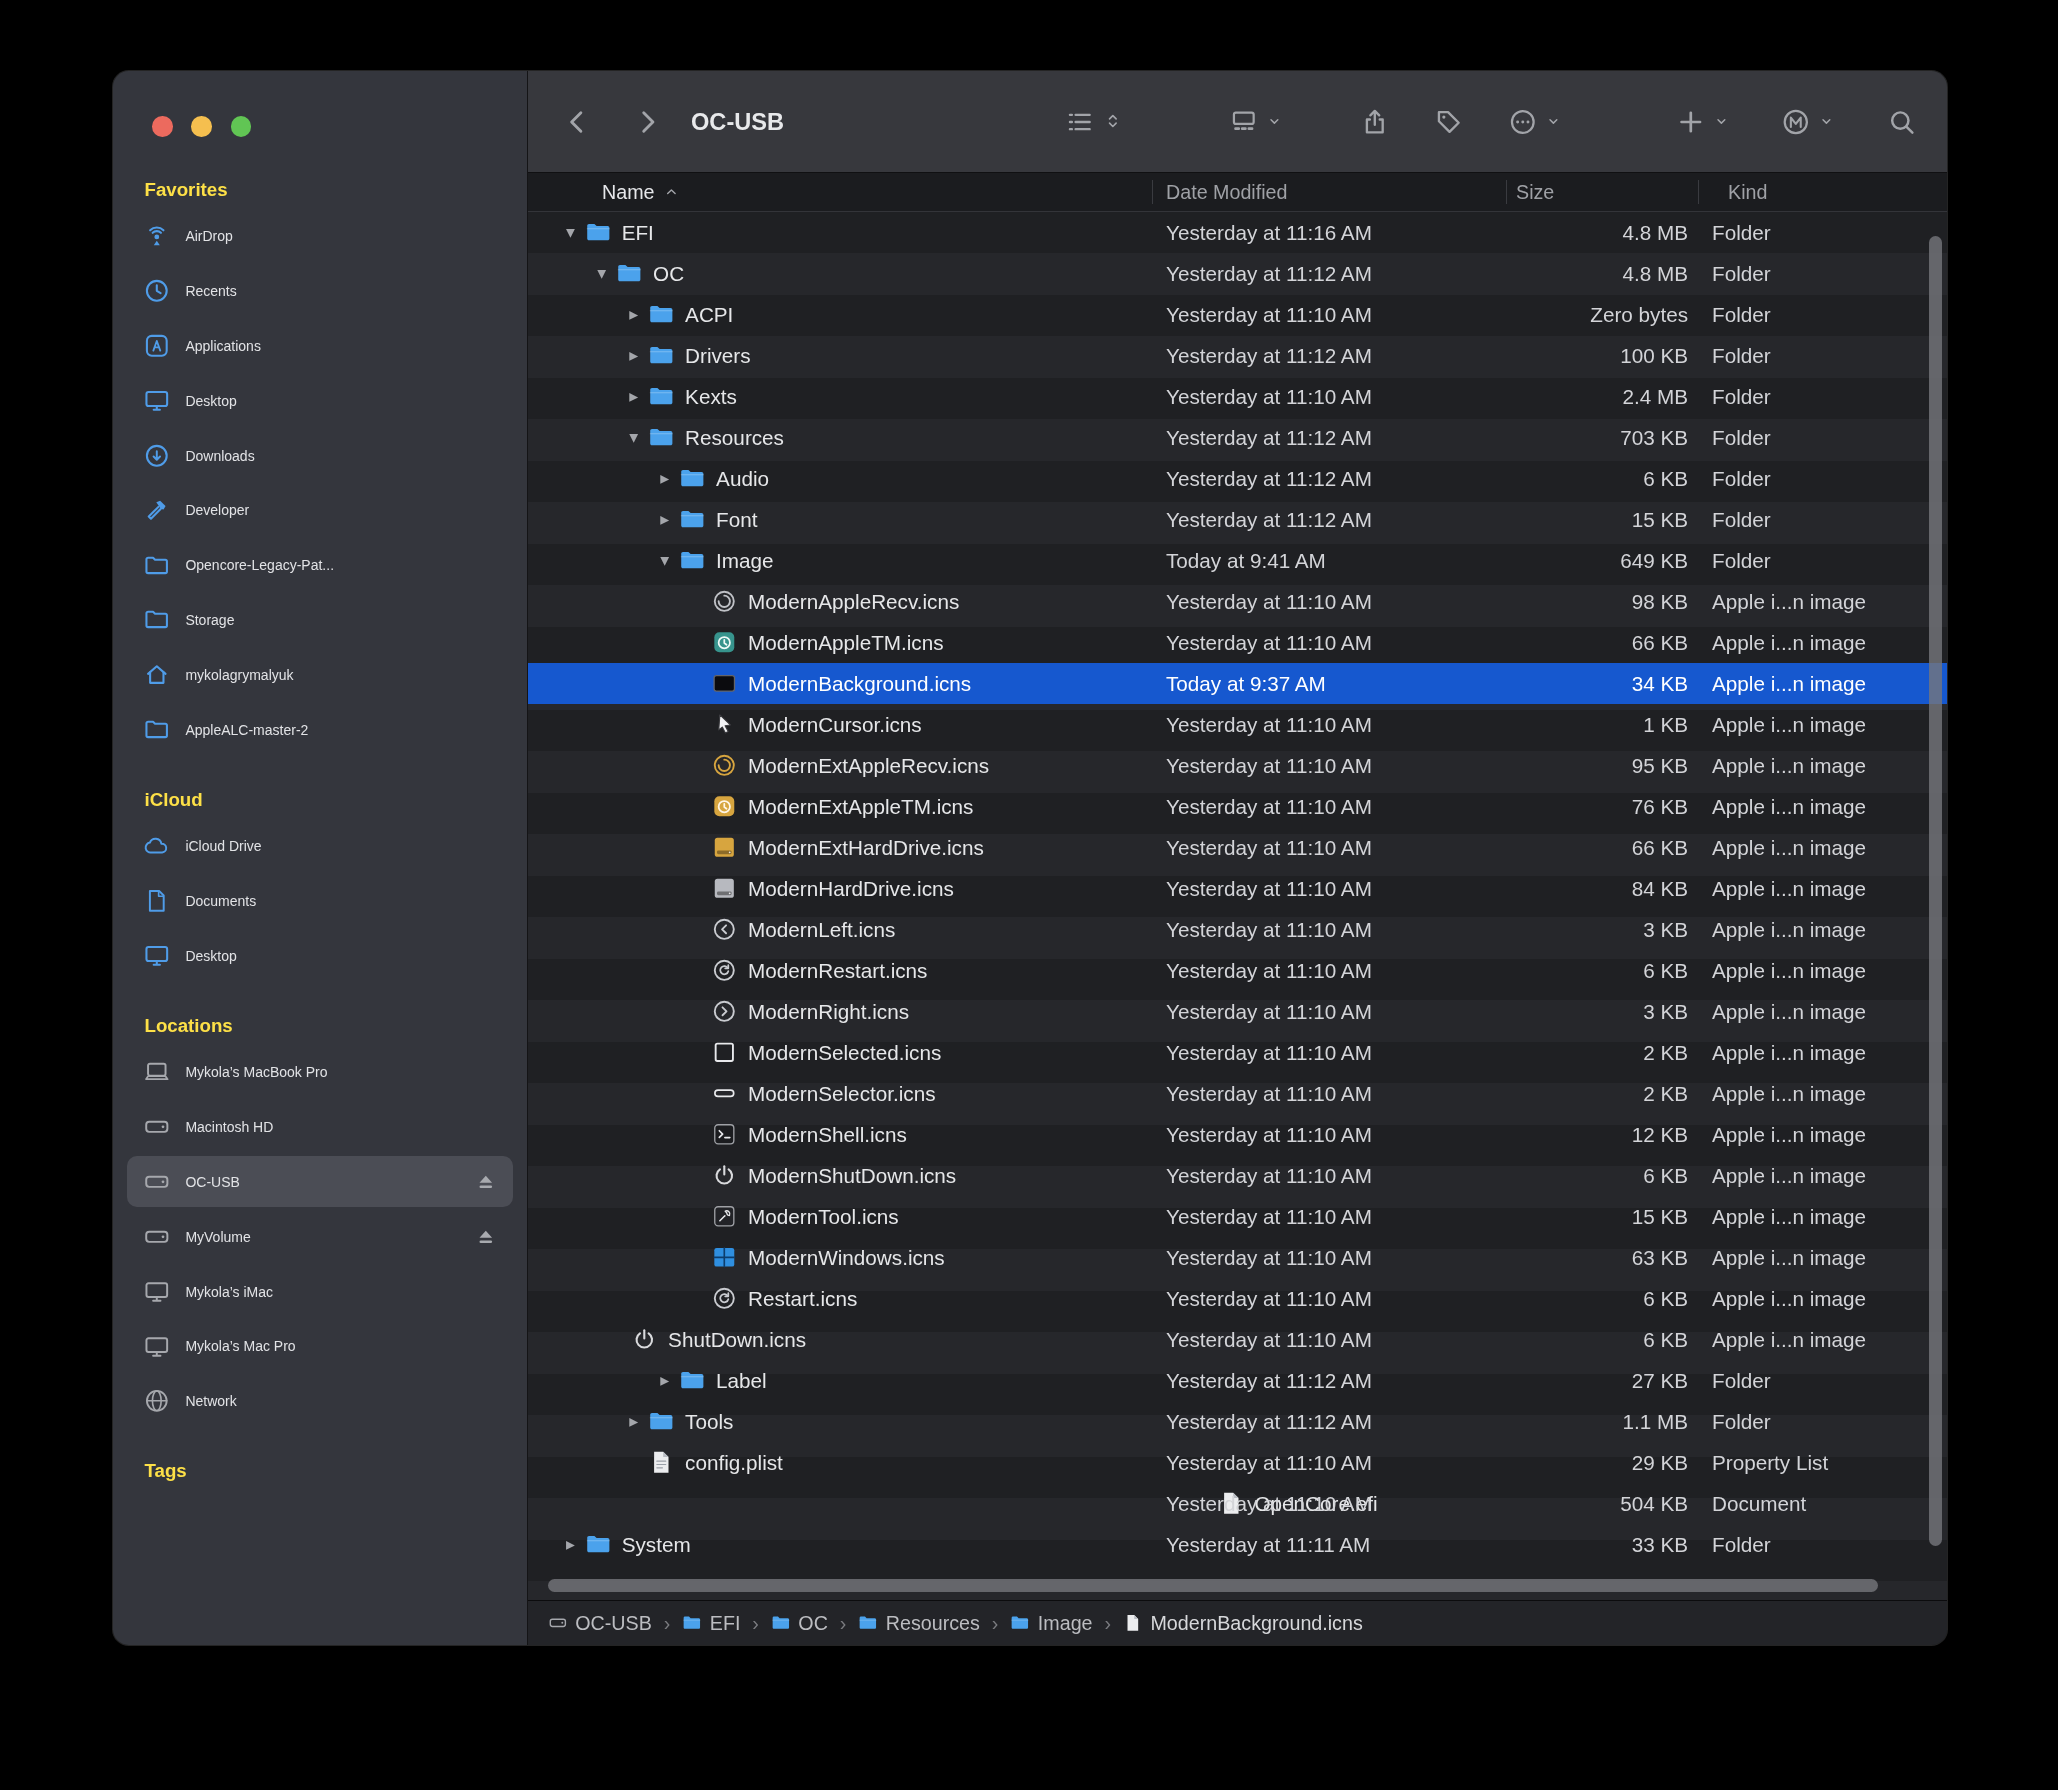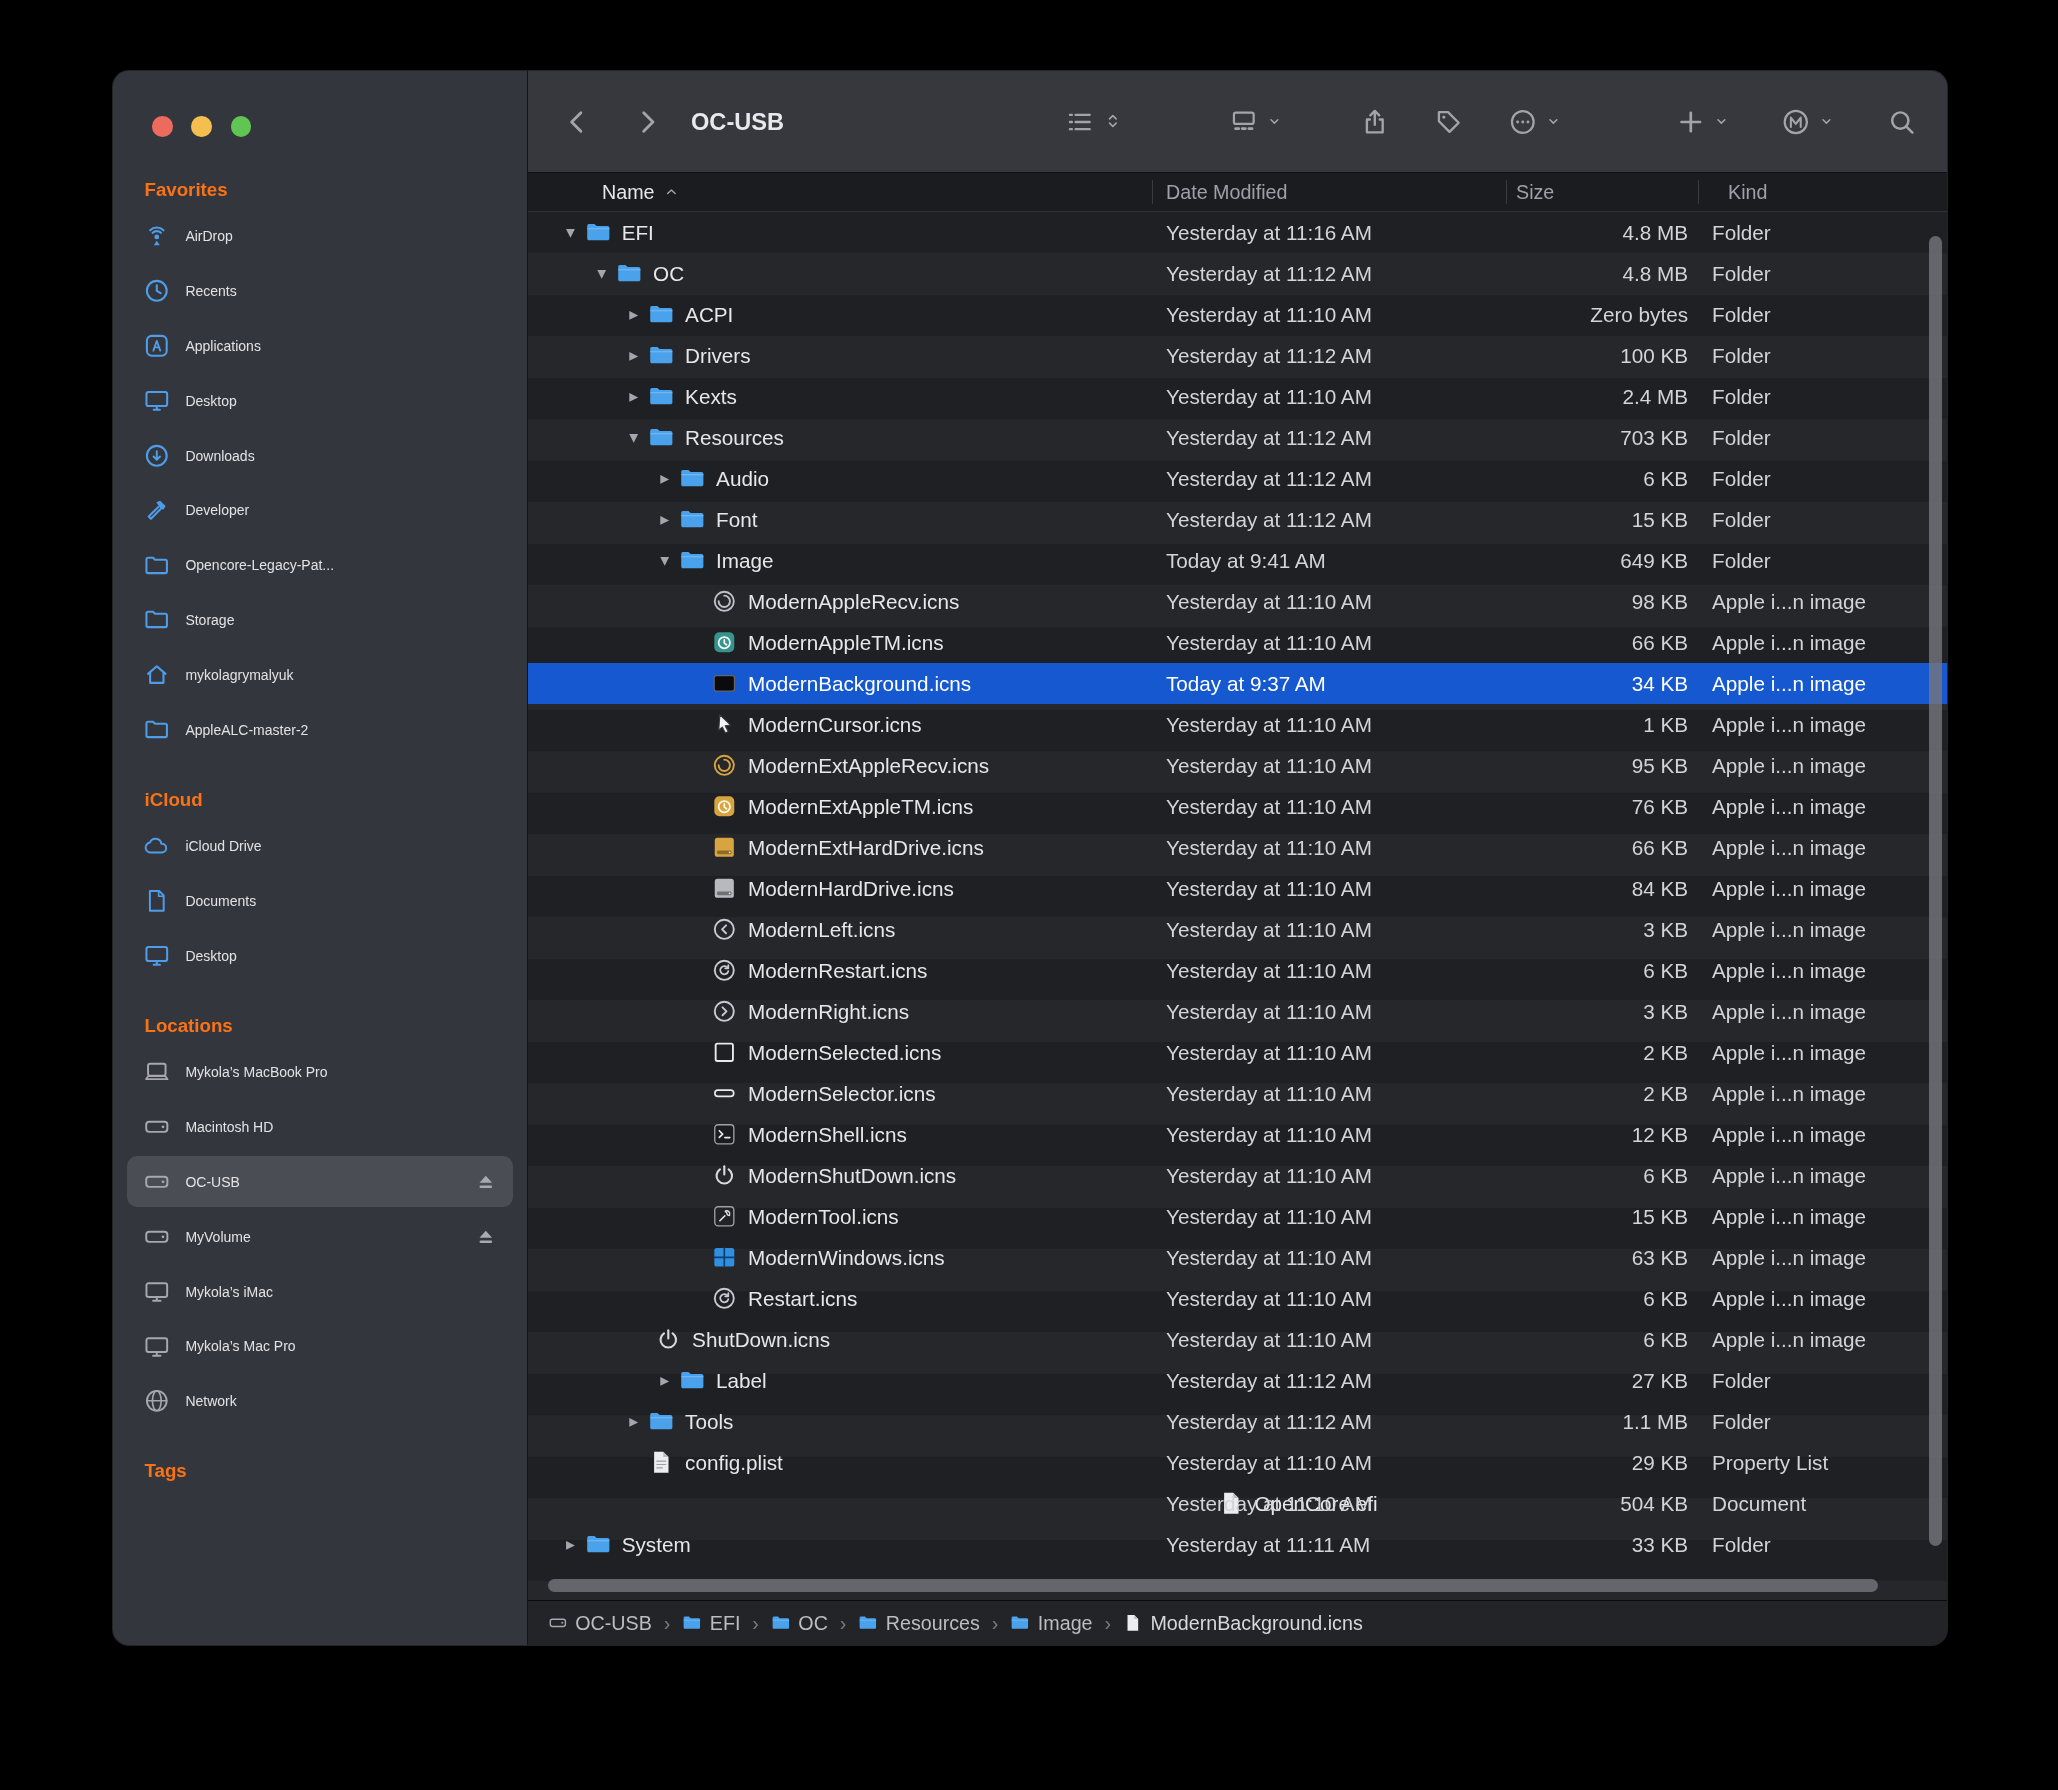--- a/index.html
+++ b/index.html
@@ -8,21 +8,21 @@
   .window{position:absolute;left:113px;top:71px;width:1834px;height:1574px;border-radius:15.8px;overflow:hidden;
     display:flex;background:#1f2023;box-shadow:0 0 0 1px rgba(255,255,255,.14),0 29.6px 89px rgba(0,0,0,.85);}
   
   .sidebar{width:414px;flex:none;background:#34363d;position:relative;}
   .traffic{position:absolute;top:45px;left:39px;display:flex;gap:18.7px;}
   .light{width:20.7px;height:20.7px;border-radius:50%;}
   .red{background:#ec6a5e}.yellow{background:#f5bf4f}.green{background:#61c554}
   .sb-content{position:absolute;inset:0;padding-top:104px;overflow:hidden;}
   .sb-section{margin-top:29.6px;}
   .sb-section:first-child{margin-top:0;}
-  .sb-header{height:29.6px;line-height:29.6px;margin-bottom:5.9px;padding-left:31.5px;font-size:18.7px;font-weight:600;color:#f97316;}
+  .sb-header{height:29.6px;line-height:29.6px;margin-bottom:5.9px;padding-left:31.5px;font-size:18.7px;font-weight:600;color:#fde047;}
   .sb-item{display:flex;align-items:center;height:51px;margin:3.9px 13.8px 0;padding:0 13.8px;border-radius:9.9px;position:relative;}
   .sb-item.selected{background:#4b4d55;}
   .sb-ico{width:33px;display:flex;justify-content:center;margin-right:11.8px;flex:none;}
   .sb-label{font-size:14px;color:#e2e3e6;white-space:nowrap;overflow:hidden;text-overflow:ellipsis;}
   .sb-eject{position:absolute;right:15.8px;top:50%;transform:translateY(-50%);display:flex;}
   
   .main{flex:1;min-width:0;display:flex;flex-direction:column;background:#1f2023;border-left:1px solid #141416;position:relative;}
   .toolbar{height:102px;background:#37383d;border-bottom:1px solid #101012;position:relative;flex:none;}
   .tb-title{position:absolute;left:163px;top:50%;transform:translateY(-50%);font-size:23.6px;font-weight:700;color:#e8e9eb;}
   .tbtn{position:absolute;top:50%;transform:translateY(-50%);display:flex;align-items:center;gap:8.9px;cursor:default;}
@@ -810,21 +810,21 @@
                   <path d="M15.6 7.4v2.8h-2.8" stroke="#c9cbd0" stroke-width="1.6"></path>
                 </svg>
               </span>
               <span class="fname">Restart.icns</span>
             </div>
             <span class="c-date">Yesterday at 11:10 AM</span>
             <span class="c-size">6 KB</span>
             <span class="c-kind">Apple i...n image</span>
           </div>
           <div class="row">
-            <div class="namewrap" style="padding-left: 100px;">
+            <div class="namewrap" style="padding-left: 76px;">
               <span class="disc"></span>
               <span class="fico">
                 <svg width="26.6" height="26.6" viewBox="0 0 24 24" fill="none" stroke-linecap="round" stroke-linejoin="round">
                   <path d="M12 3.8v7.4" stroke="#d9dadd" stroke-width="1.9"></path>
                   <path d="M8.1 6.6a7 7 0 107.8 0" stroke="#d9dadd" stroke-width="1.9"></path>
                 </svg>
               </span>
               <span class="fname">ShutDown.icns</span>
             </div>
             <span class="c-date">Yesterday at 11:10 AM</span>

